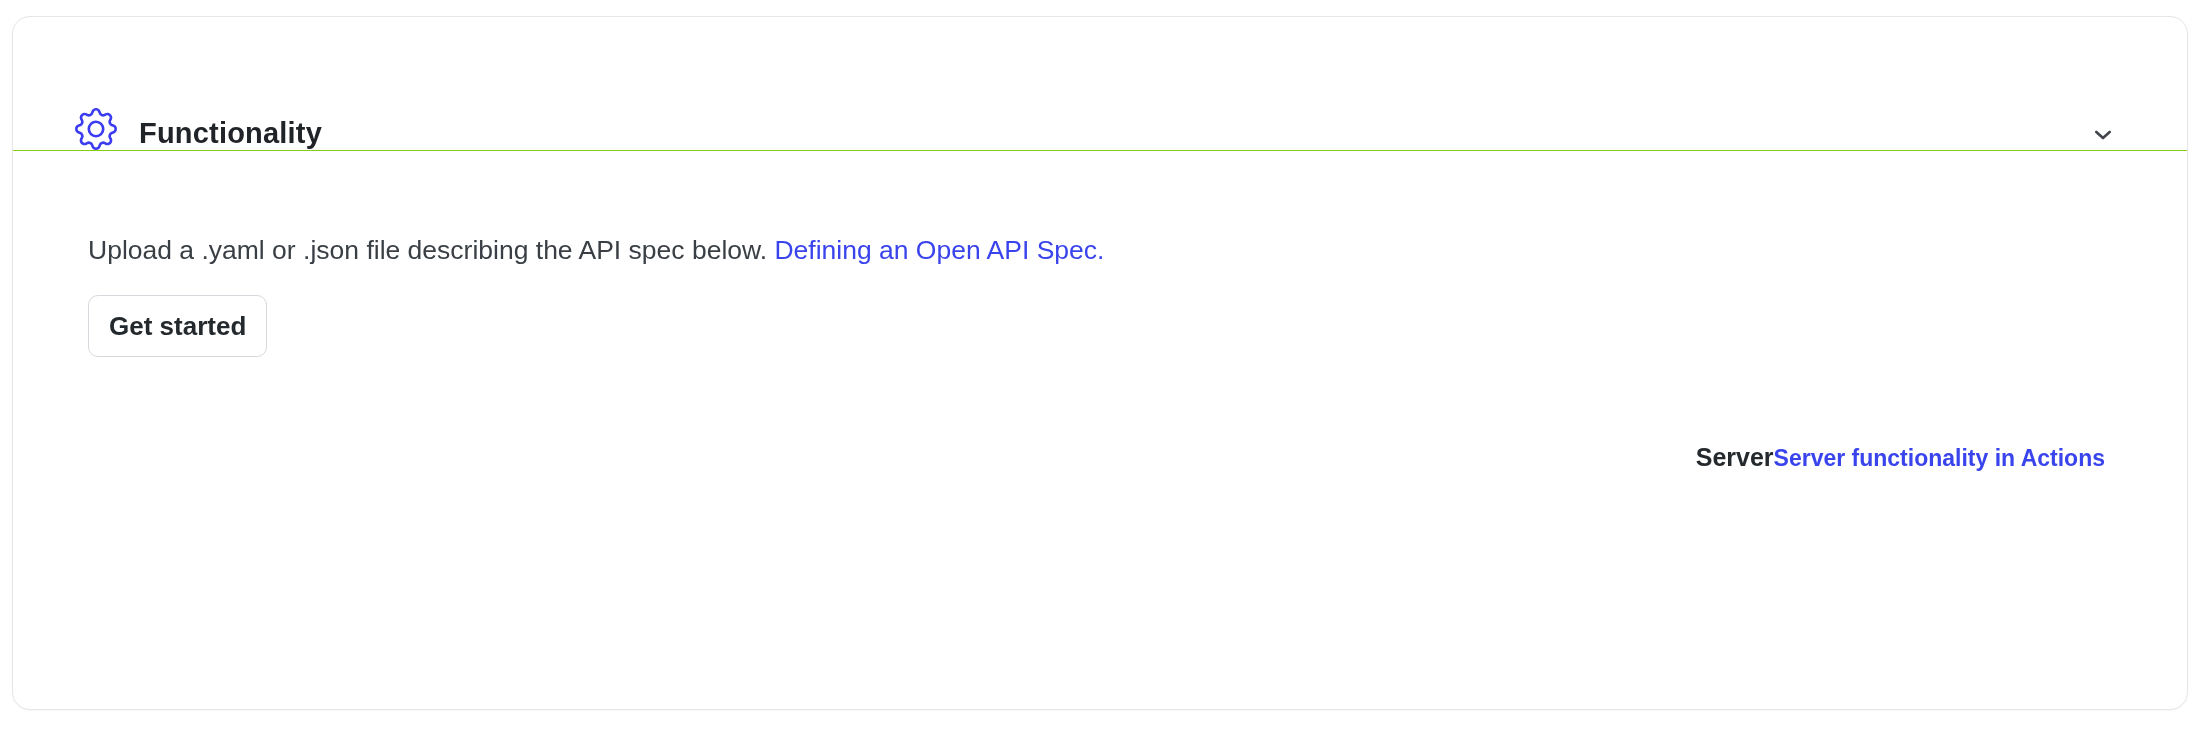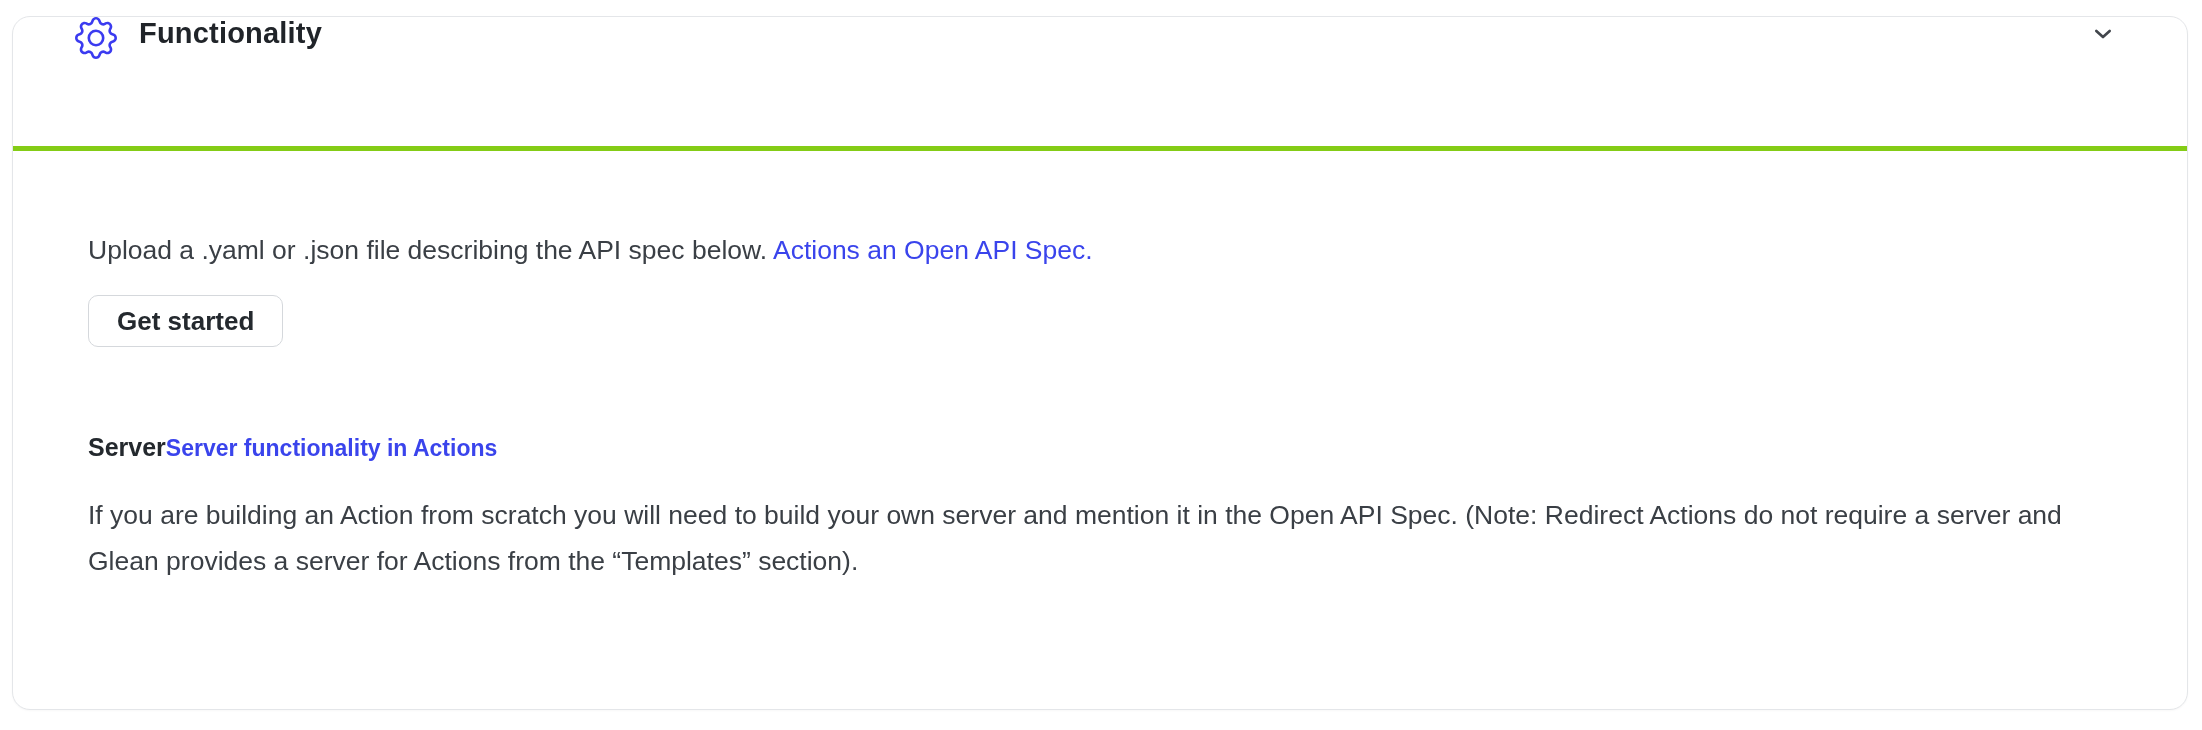--- a/index.html
+++ b/index.html
@@ -15,23 +15,23 @@
     left:12px; top:16px;
     width:2176px; height:694px;
     background:#ffffff;
     border:1px solid #e4e6e9;
     border-radius:18px;
     box-shadow:0 1px 2px rgba(0,0,0,0.03);
   }
   .card-header {
     height:134px;
     display:flex;
-    align-items:flex-start;
+    align-items:flex-end;
     padding:0 68px 0 62px;
-    border-bottom:5px solid #84cc16;
+    border-bottom:1px solid #84cc16;
     cursor:pointer;
   }
   .gear-wrap { width:42px; height:42px; color:#3b3bf0; flex:0 0 auto; }
   .gear-wrap svg { width:42px; height:42px; display:block; }
   .panel-title {
     margin-left:22px;
     font-size:29px;
     font-weight:600;
     color:#202429;
     letter-spacing:0.2px;
@@ -56,37 +56,37 @@
     text-decoration:none;
     cursor:pointer;
   }
   .link-bold {
     font-weight:600;
     font-size:23px;
     line-height:32px;
   }
   .btn {
     margin-top:22px;
-    height:52px;
-    padding:0 28px;
+    height:62px;
+    padding:0 20px;
     font-family:"Liberation Sans", sans-serif;
     font-size:26px;
     font-weight:600;
     color:#24292e;
     background:#ffffff;
     border:1.5px solid #d5d8dc;
     border-radius:10px;
     cursor:pointer;
     display:inline-flex;
     align-items:center;
   }
   .server-section { margin-top:84px; }
   .sec-row {
     display:flex;
-    justify-content:flex-start;
+    justify-content:flex-end;
     align-items:baseline;
   }
 </style>
 </head>
 <body>
 
 <div class="card">
 
   <div class="card-header">
     <span class="gear-wrap">
@@ -99,26 +99,25 @@
     <span class="chevron-wrap">
       <svg viewBox="0 0 24 24" fill="none" stroke="currentColor" stroke-width="2" stroke-linecap="round" stroke-linejoin="round" aria-hidden="true">
         <polyline points="7,10.5 12,15 17,10.5"></polyline>
       </svg>
     </span>
   </div>
 
   <div class="card-body">
 
     <section>
-      <p class="sec-desc"><span>Upload a .yaml or .json file describing the API spec below. </span><a class="link" href="#">Actions an Open API Spec.</a></p>
+      <p class="sec-desc"><span>Upload a .yaml or .json file describing the API spec below. </span><a class="link" href="#">Defining an Open API Spec.</a></p>
       <button class="btn">Get started</button>
     </section>
 
     <section class="server-section">
       <div class="sec-row">
         <div class="sec-heading">Server</div>
         <a class="link link-bold" href="#">Server functionality in Actions</a>
       </div>
-      <p class="sec-desc">If you are building an Action from scratch you will need to build your own server and mention it in the Open API Spec. (Note: Redirect Actions do not require a server and Glean provides a server for Actions from the “Templates” section).</p>
     </section>
 
   </div>
 </div>
 
 </body></html>

